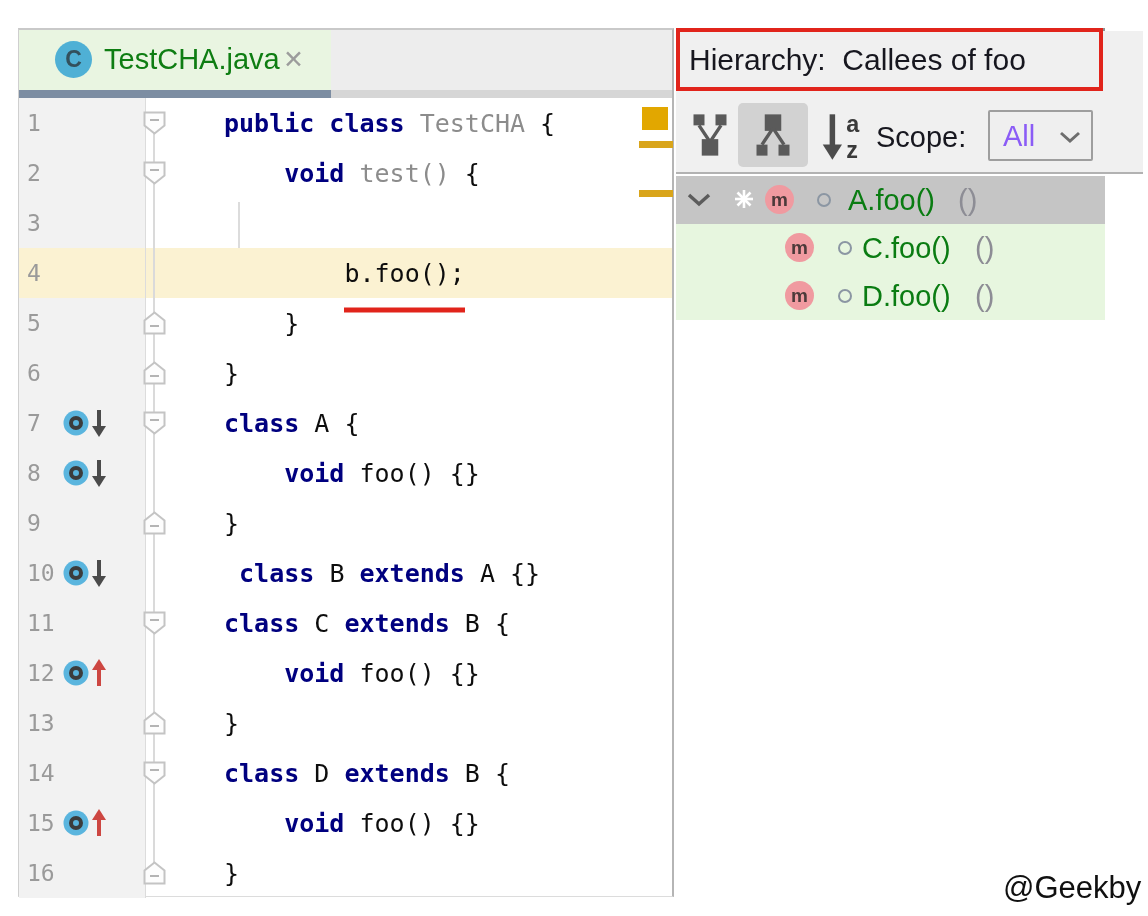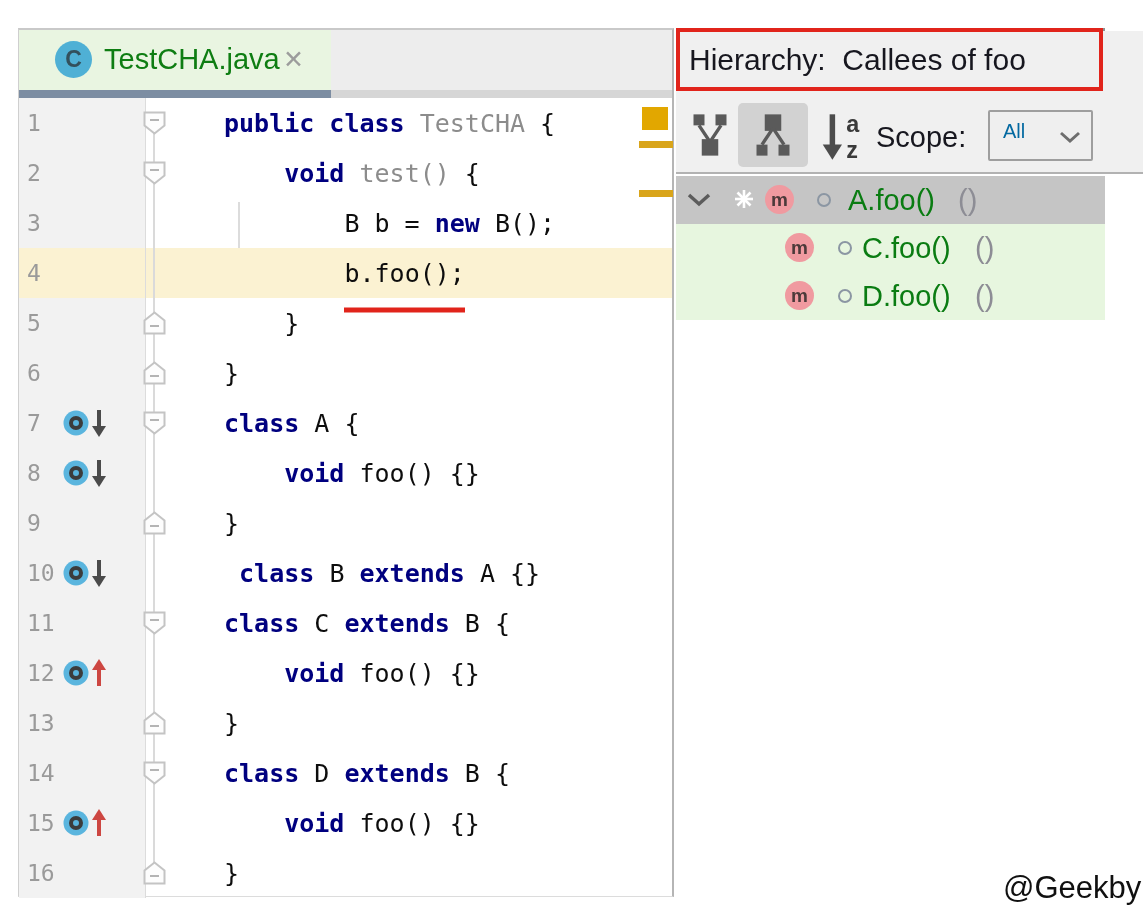--- a/index.html
+++ b/index.html
@@ -53,21 +53,21 @@
              border:4px solid #e1241b; z-index:6; pointer-events:none; }
   #hier-title { position:absolute; left:13px; top:12px; font-size:30px; color:#17171f; white-space:pre; }
   .tbtn { position:absolute; cursor:pointer; }
   #btn-callers { left:16px; top:82px; }
   #btn-callees { left:62px; top:72px; width:70px; height:64px; background:#d2d2d2; border-radius:5px;
                  display:flex; align-items:center; justify-content:center; }
   #btn-sort { left:144px; top:80px; }
   #scope-label { position:absolute; left:200px; top:90px; font-size:29px; color:#17171f; }
   #scope-dropdown { position:absolute; left:312px; top:79px; width:105px; height:51px; background:#efefef;
                     border:2px solid #9e9e9e; border-radius:2px; cursor:pointer; }
-  #scope-value { position:absolute; left:13px; top:8px; font-size:20px; color:#0369a1; }
+  #scope-value { position:absolute; left:13px; top:8px; font-size:29px; color:#8b5cf6; }
   #scope-chevron { position:absolute; right:10px; top:19px; }
 
   #tree { position:absolute; left:0; top:145px; width:429px; }
   .trow { position:relative; width:429px; height:48px; background:#e7f6df; cursor:pointer; }
   .trow.sel { background:#c5c5c5; }
   .chev { position:absolute; left:10px; top:16px; }
   .star { position:absolute; left:58px; top:13px; }
   .micon { position:absolute; width:29px; height:29px; border-radius:50%; background:#f09aa0;
            color:#4c3a3a; font-weight:bold; font-size:19px; top:9px;
            display:flex; align-items:center; justify-content:center; }
@@ -111,21 +111,20 @@
           <div class="lnum">2</div>
           <div class="fmark"><svg width="23" height="24" viewBox="0 0 23 24">
               <path d="M1.5 1.5 H21.5 V14.5 L11.5 22.5 L1.5 14.5 Z" fill="#fdfdfd" stroke="#c4c4c4" stroke-width="2"></path>
               <line x1="7" y1="9" x2="16" y2="9" stroke="#b4b4b4" stroke-width="2"></line>
             </svg></div>
           <div class="codetext"><span class="sp">    </span><span class="sk">void</span><span class="sp"> </span><span class="sg">test() </span><span class="sp">{</span></div>
         </div>
         <div class="crow">
           <div class="gbg"></div>
           <div class="lnum">3</div>
-          <div class="codetext"><span class="sp">        B b = </span><span class="sk">new</span><span class="sp"> B();</span></div>
         </div>
         <div class="crow hl">
           <div class="gbg"></div>
           <div class="lnum">4</div>
           <div class="codetext"><span class="sp">        </span><span class="su">b.foo();</span></div>
         </div>
         <div class="crow">
           <div class="gbg"></div>
           <div class="lnum">5</div>
           <div class="fmark"><svg width="23" height="24" viewBox="0 0 23 24">

